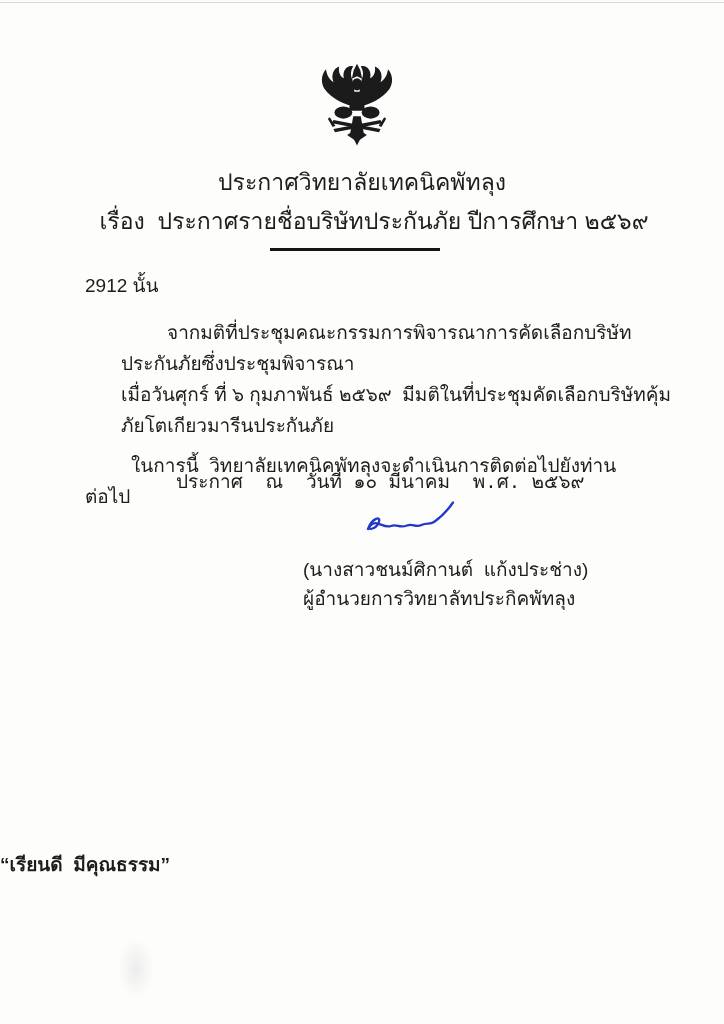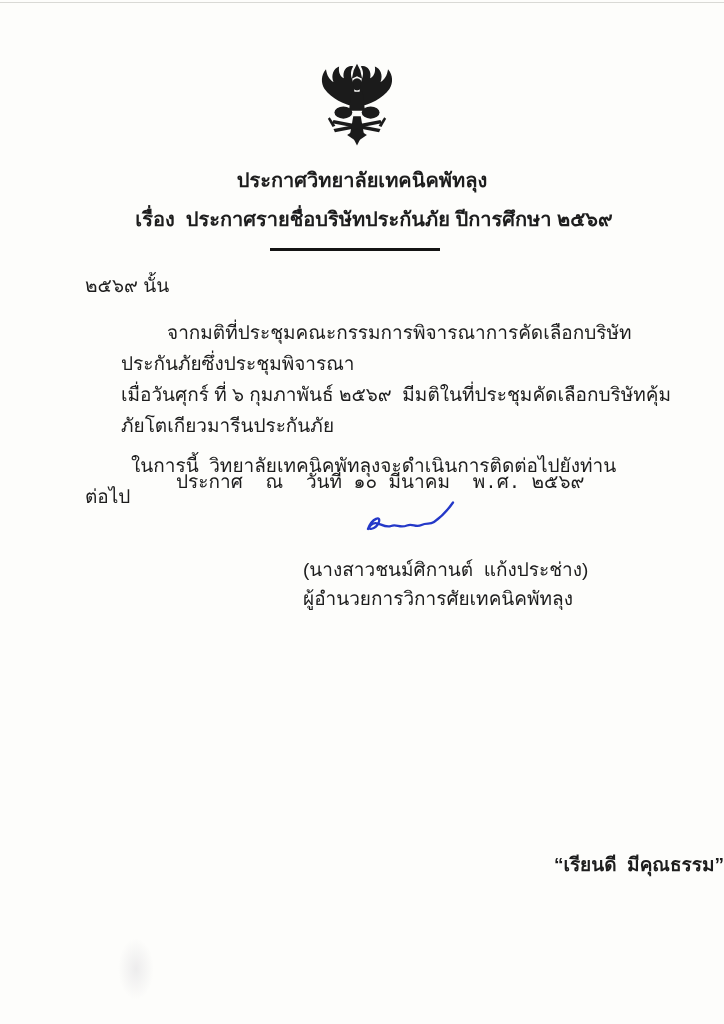--- a/index.html
+++ b/index.html
@@ -35,22 +35,22 @@
   }
   .emblem {
     position: absolute;
     left: 310px; top: 62px;
     width: 94px; height: 86px;
   }
   .title-line {
     position: absolute;
     left: 0; width: 724px;
     text-align: center;
-    font-size: 20px;
-    font-weight: 700;
+    font-size: 23px;
+    font-weight: 400;
     white-space: pre-wrap;
   }
   .title-1 { top: 164px; }
   .title-2 { top: 203px; padding-left: 12px; }
   .divider {
     position: absolute;
     left: 270px; top: 248px;
     width: 170px; height: 3px;
     background: #141414;
   }
@@ -90,21 +90,21 @@
   .sig-position {
     position: absolute;
     left: 303px; top: 583px;
     font-size: 19px;
     white-space: pre-wrap;
   }
   .motto {
     position: absolute;
     left: 0; top: 849px;
     width: 724px;
-    text-align: right;
+    text-align: left;
     font-size: 19px;
     font-weight: 700;
     white-space: pre-wrap;
   }
 </style>
 </head>
 <body>
 
 <div class="page">
 
@@ -138,38 +138,38 @@
       <path d="M39.5 77 L50 70 L60.5 77 L50 84 Z"></path>
     </g>
   </svg>
 
   <div class="title-line title-1">ประกาศวิทยาลัยเทคนิคพัทลุง</div>
   <div class="title-line title-2">เรื่อง  ประกาศรายชื่อบริษัทประกันภัย ปีการศึกษา ๒๕๖๙</div>
 
   <div class="divider"></div>
 
   <div class="body-block para-1">
-    <span class="line">๒๕๖๙ นั้น</span>
+    <span class="line">2912 นั้น</span>
   </div>
 
   <div class="body-block para-2">
     <span class="line indent">จากมติที่ประชุมคณะกรรมการพิจารณาการคัดเลือกบริษัทประกันภัยซึ่งประชุมพิจารณา</span>
     <span class="line">เมื่อวันศุกร์ ที่ ๖ กุมภาพันธ์ ๒๕๖๙  มีมติในที่ประชุมคัดเลือกบริษัทคุ้มภัยโตเกียวมารีนประกันภัย</span>
   </div>
 
   <div class="body-block para-3">
     <span class="line indent">ในการนี้  วิทยาลัยเทคนิคพัทลุงจะดำเนินการติดต่อไปยังท่าน ต่อไป</span>
   </div>
 
   <div class="date-line">ประกาศ  ณ  วันที่ ๑๐ มีนาคม  พ.ศ. ๒๕๖๙</div>
 
   <svg class="signature-svg" viewBox="0 0 102 46" aria-hidden="true">
     <path d="M12 31 C16 20 26 17 22.5 25 C19.5 31.5 10 33 14.5 27.5 C20.5 20.5 27 31 35 28 C41 25.8 43.5 30.5 51 27.5 C57 25.2 59.5 30 65.5 27 C71 24.2 73.5 27 78 24 C86 18.5 92.5 11 97 4.5" fill="none" stroke-width="2.3" stroke-linecap="round" stroke-linejoin="round" stroke="#2438c8"></path>
   </svg>
 
   <div class="sig-name">(นางสาวชนม์ศิกานต์  แก้งประช่าง)</div>
-  <div class="sig-position">ผู้อำนวยการวิการศัยเทคนิคพัทลุง</div>
+  <div class="sig-position">ผู้อำนวยการวิทยาลัทประกิคพัทลุง</div>
 
   <div class="motto">“เรียนดี  มีคุณธรรม”</div>
 
   <div class="scan-smudge"></div>
 
 </div>
 
 </body></html>

